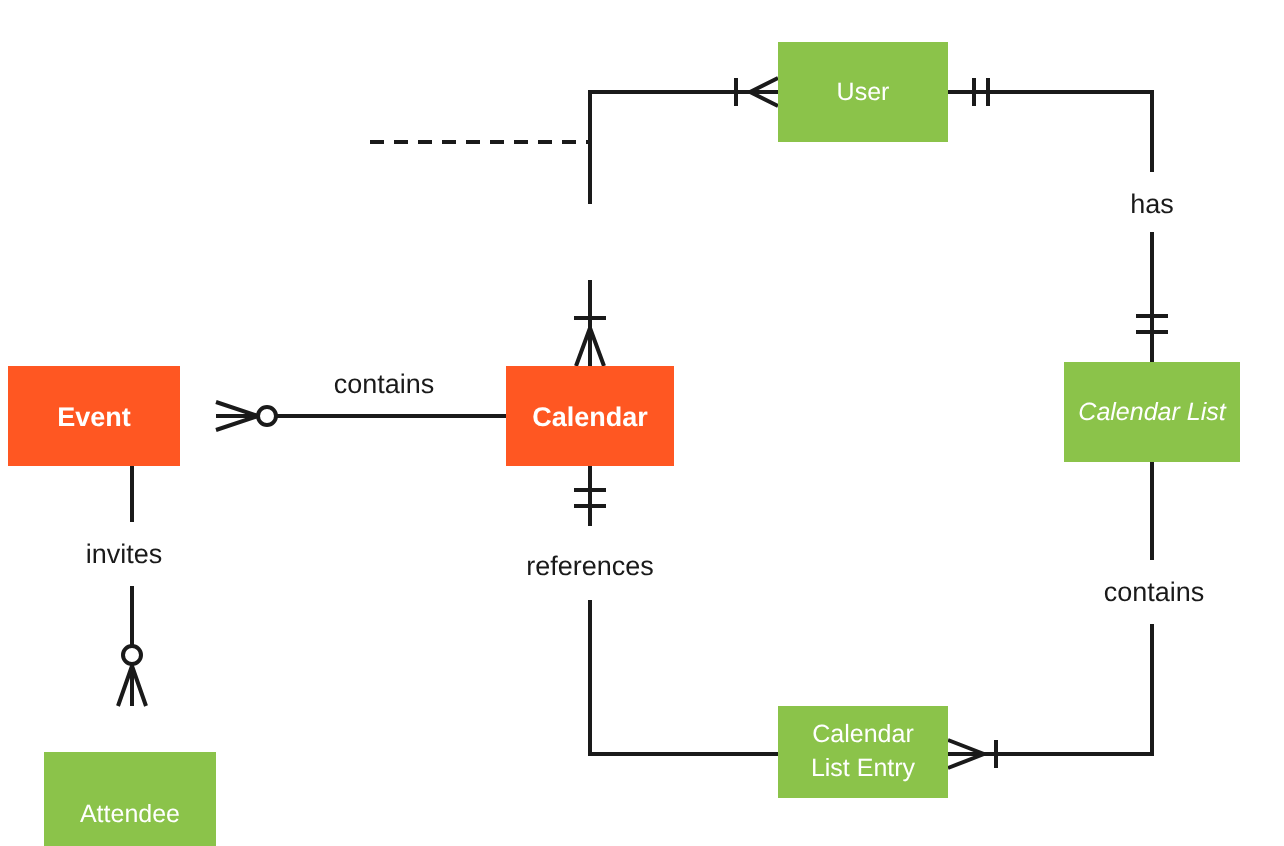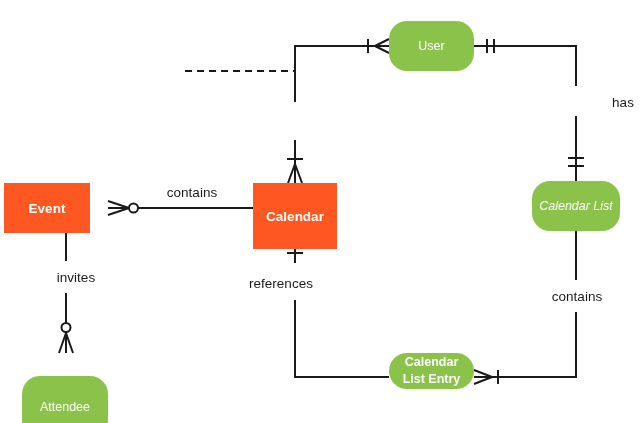--- a/index.html
+++ b/index.html
@@ -11,21 +11,21 @@
     overflow:hidden;
   }
   .connector-layer{position:absolute;left:0;top:0;width:642px;height:423px;}
   .entity{
     position:absolute;
     display:flex;align-items:center;justify-content:center;
     text-align:center;color:#ffffff;
     box-sizing:border-box;
   }
   .entity.primary{background:#FF5722;font-weight:bold;font-size:13.5px;}
-  .entity.secondary{background:#8BC34A;font-size:12.5px;line-height:1.35;padding:2px 6px;border-radius:18px;}
+  .entity.secondary{background:#8BC34A;font-size:12.5px;line-height:1.35;padding:2px 6px;}
   .rel-label{
     position:absolute;transform:translate(-50%,-50%);
     font-size:13.5px;color:#1a1a1a;background:#ffffff;
     padding:0 3px;white-space:nowrap;
   }
 </style>
 </head>
 <body>
 
 <div class="canvas">
@@ -95,31 +95,31 @@
     <g>
       <path d="M185,71 H295" stroke-dasharray="7 5"></path>
     </g>
   </svg>
 
 
   <div class="entity secondary" style="left:389px;top:21px;width:85px;height:50px;">User</div>
 
   <div class="entity primary" style="left:4px;top:183px;width:86px;height:50px;">Event</div>
 
-  <div class="entity primary" style="left:253px;top:183px;width:84px;height:66px;">Calendar</div>
+  <div class="entity primary" style="left:253px;top:183px;width:84px;height:50px;">Calendar</div>
 
   <div class="entity secondary" style="left:532px;top:181px;width:88px;height:50px;font-style:italic;">Calendar List</div>
 
-  <div class="entity secondary" style="left:389px;top:353px;width:85px;height:36px;font-weight:bold;">Calendar List Entry</div>
+  <div class="entity secondary" style="left:389px;top:353px;width:85px;height:46px;">Calendar List Entry</div>
 
   <div class="entity secondary" style="left:22px;top:337px;width:86px;height:62px;margin-top:39px;">Attendee</div>
 
   <div class="rel-label" style="left:192px;top:192px;">contains</div>
 
 
-  <div class="rel-label" style="left:576px;top:102px;margin-left:47px;">has</div>
+  <div class="rel-label" style="left:576px;top:102px;">has</div>
 
   <div class="rel-label" style="left:577px;top:296px;">contains</div>
 
-  <div class="rel-label" style="left:281px;top:283px;">references</div>
+  <div class="rel-label" style="left:295px;top:283px;">references</div>
 
-  <div class="rel-label" style="left:76px;top:277px;">invites</div>
+  <div class="rel-label" style="left:62px;top:277px;">invites</div>
 </div>
 
 </body></html>

